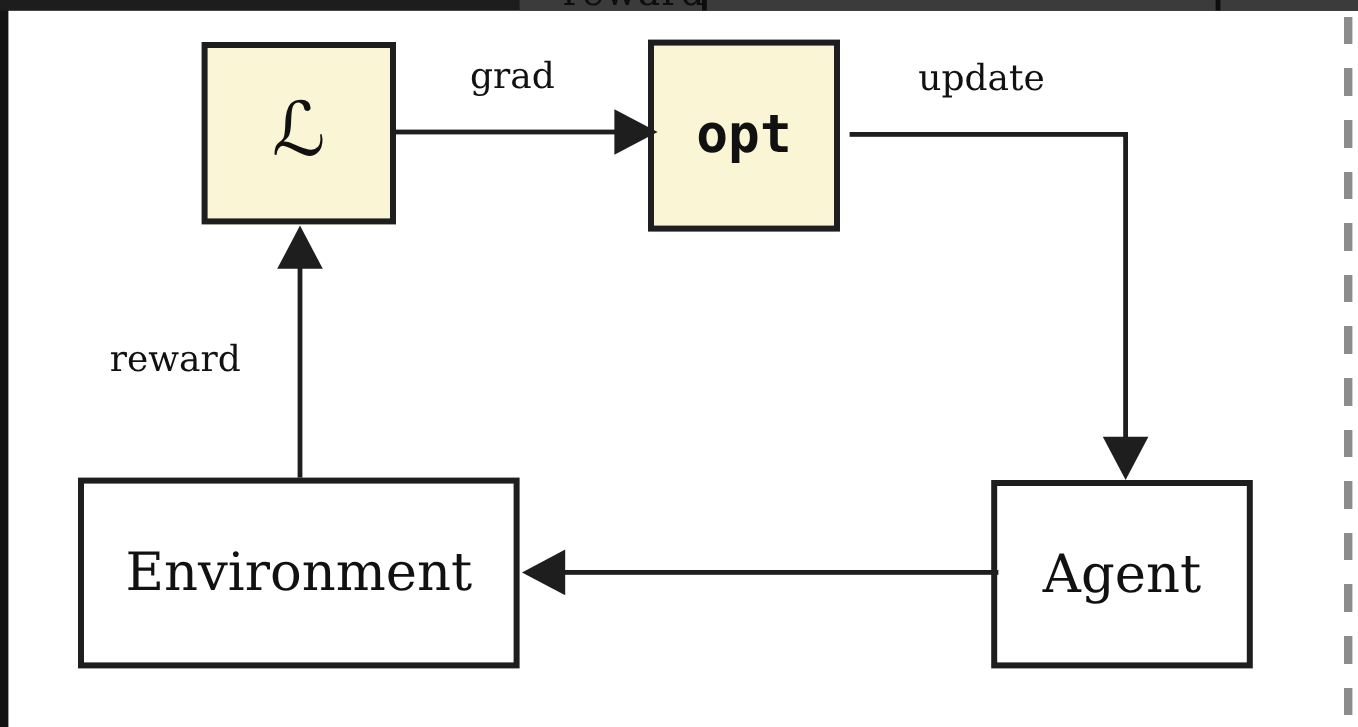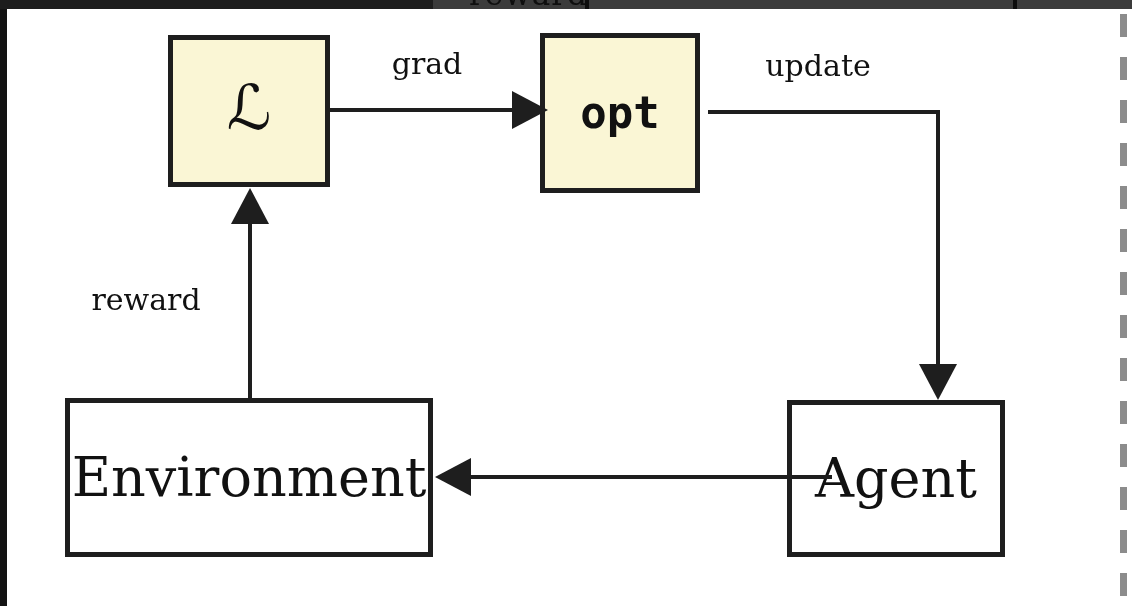--- a/index.html
+++ b/index.html
@@ -32,32 +32,32 @@
   .node {
     position: absolute;
     border: 5px solid #1e1e1e;
     box-sizing: border-box;
     display: flex; align-items: center; justify-content: center;
     color: #111111;
   }
   .node-loss { left: 168px; top: 35px; width: 162px; height: 152px; background: #faf6d5; }
   .node-opt  { left: 540px; top: 33px; width: 160px; height: 160px; background: #faf6d5; }
   .node-env  { left: 65px;  top: 398px; width: 368px; height: 159px; background: #ffffff; }
-  .node-agent{ left: 787px; top: 400px; width: 218px; height: 157px; background: #ffffff; }
+  .node-agent{ left: 826px; top: 400px; width: 218px; height: 157px; background: #ffffff; }
 
   .node-loss .node-label {
     font-family: "DejaVu Serif", "DejaVu Sans", serif;
     font-style: italic; font-size: 62px; line-height: 1;
     padding-bottom: 6px;
   }
   .node-opt .node-label {
     font-family: "DejaVu Sans Mono", "Liberation Mono", monospace;
     font-weight: 600; font-size: 44px; line-height: 1;
   }
-  .node-env .node-label, .node-agent .node-label { font-size: 54px; line-height: 1; }
+  .node-env .node-label, .node-agent .node-label { font-size: 44px; line-height: 1; }
 
   
   .edge { position: absolute; background: #1e1e1e; }
   .edge-grad-line      { left: 330px; top: 108px; width: 186px; height: 4px; }
   .edge-update-h       { left: 708px; top: 110px; width: 232px; height: 4px; }
   .edge-update-v       { left: 936px; top: 110px; width: 4px;  height: 258px; }
   .edge-action-line    { left: 469px; top: 475px; width: 363px; height: 4px; }
   .edge-reward-line    { left: 248px; top: 222px; width: 4px;  height: 176px; }
 
   .arrowhead { position: absolute; width: 0; height: 0; }

